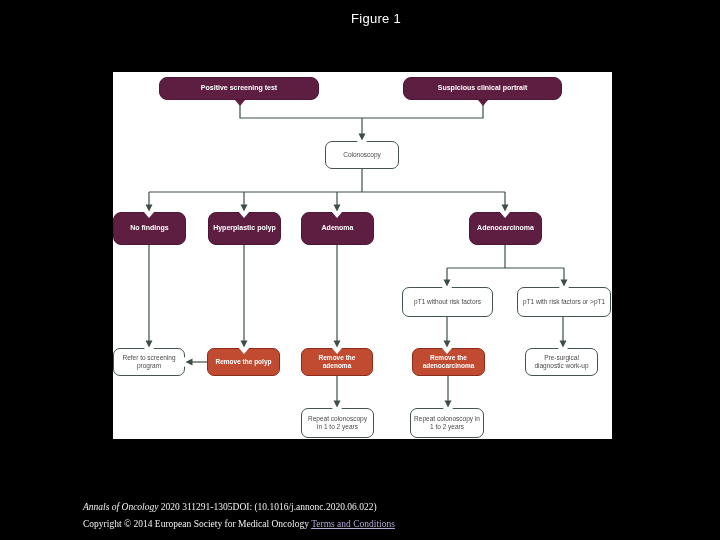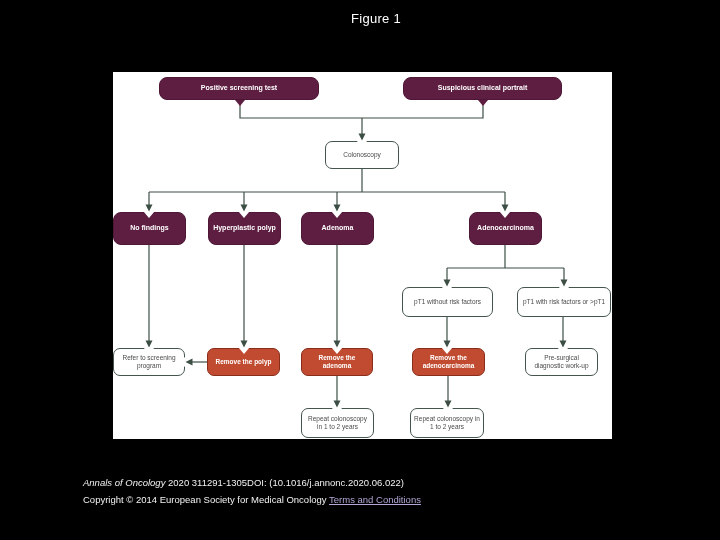--- a/index.html
+++ b/index.html
@@ -11,21 +11,21 @@
   #flow-canvas{position:absolute;left:0;top:0;width:100%;height:100%;}
   #flow-svg{position:absolute;left:0;top:0;width:499px;height:367px;z-index:5;pointer-events:none;}
   .node{position:absolute;z-index:1;display:flex;align-items:center;justify-content:center;
         text-align:center;line-height:1.2;box-sizing:border-box;padding:1px 3px;}
   .node.dark{background:#5E1E41;color:#ffffff;border:1px solid #4E1735;border-radius:8px;
         font-size:7px;font-weight:bold;}
   .node.red{background:#C14B30;color:#ffffff;border:1.5px solid #8A2D1B;border-radius:7px;
         font-size:6.5px;font-weight:bold;}
   .node.light{background:#ffffff;color:#4a4a4a;border:1px solid #44554C;border-radius:7px;
         font-size:6.5px;}
-  #citation{position:absolute;left:83px;top:475px;color:#f2f2f2;font-size:9.5px;line-height:16.5px;}
+  #citation{position:absolute;left:83px;top:499px;color:#f2f2f2;font-size:9.5px;line-height:16.5px;font-family:Liberation Serif, serif;}
   #citation .italic{font-style:italic;}
   #terms-link{color:#b4a7d6;text-decoration:underline;cursor:pointer;margin-top:48px;}
 </style>
 </head>
 <body>
 
 <div id="page">
 
   <div id="figure-title">Figure 1</div>
 

